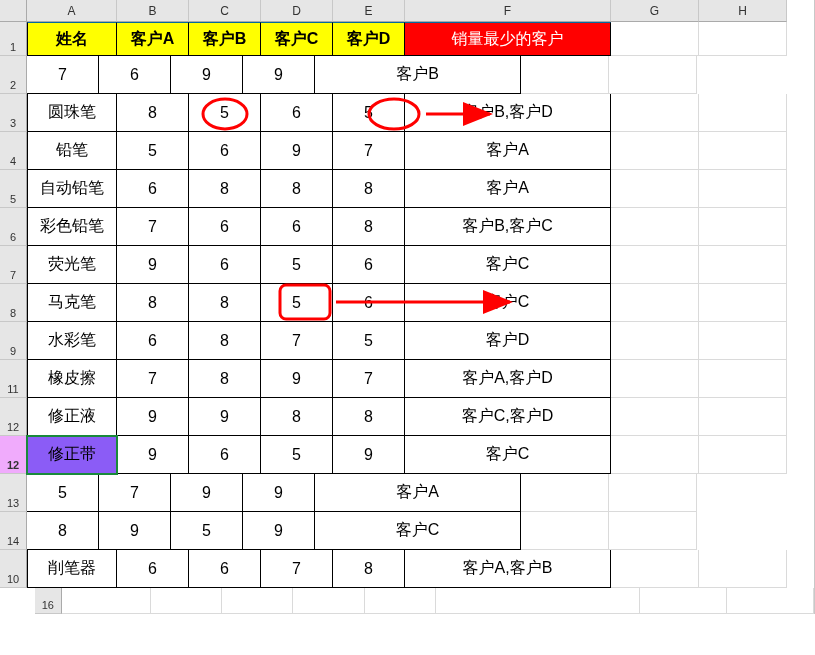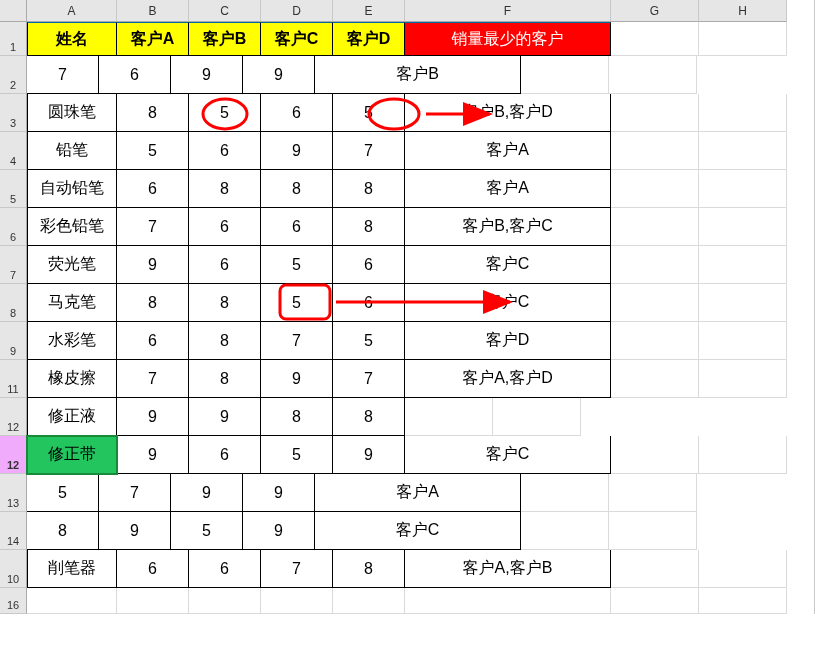--- a/index.html
+++ b/index.html
@@ -43,21 +43,21 @@
   .cA { width: 90px; }
   .cB, .cC, .cD, .cE { width: 72px; }
   .cF { width: 206px; }
   .cG, .cH { width: 88px; }
 
   .row {
     display: flex;
     height: 38px;
   }
   .row.hdrrow { height: 34px; }
-  .row.empty { height: 26px; }
+  .row.empty { height: 26px; padding-left: 35px; }
   .row-head {
     width: 27px;
     background: #e6e6e6;
     border-right: 1px solid #aaa;
     border-bottom: 1px solid #c8c8c8;
     text-align: center;
     color: #333;
     font-size: 11px;
     display:flex; align-items:flex-end; justify-content:center;
     padding-bottom:2px;
@@ -85,21 +85,21 @@
   .bordered.first-col { border-left: 1px solid #000; }
   .row .bordered.topmost { border-top: 1px solid #0369a1; }
 
   .hdr-yellow { background: #ffff00; font-weight: bold; font-size:16px;}
   .hdr-red { background: #ff0000; color:#fff; font-weight:normal; font-size:16px;}
 
   .active-cell {
     outline: 2px solid #1a8a3a;
     outline-offset: -1px;
     z-index: 2;
-    background:#22c55e;
+    background:#8b5cf6;
   }
 
   
   .overlay {
     position: absolute;
     top: 0; left: 0; width:815px; height:655px;
     pointer-events:none;
   }
 </style>
 </head>
@@ -229,20 +229,21 @@
         <div class="cell cG empty"></div>
         <div class="cell cH empty"></div>
       </div>
       <div class="row">
         <div class="row-head">12</div>
         <div class="cell cA bordered first-col">修正液</div>
         <div class="cell cB bordered">9</div>
         <div class="cell cC bordered">9</div>
         <div class="cell cD bordered">8</div>
         <div class="cell cE bordered">8</div>
+        <div class="cell cF bordered">客户C,客户D</div>
         <div class="cell cG empty"></div>
         <div class="cell cH empty"></div>
       </div>
       <div class="row">
         <div class="row-head selected">12</div>
         <div class="cell cA bordered first-col active-cell">修正带</div>
         <div class="cell cB bordered">9</div>
         <div class="cell cC bordered">6</div>
         <div class="cell cD bordered">5</div>
         <div class="cell cE bordered">9</div>

